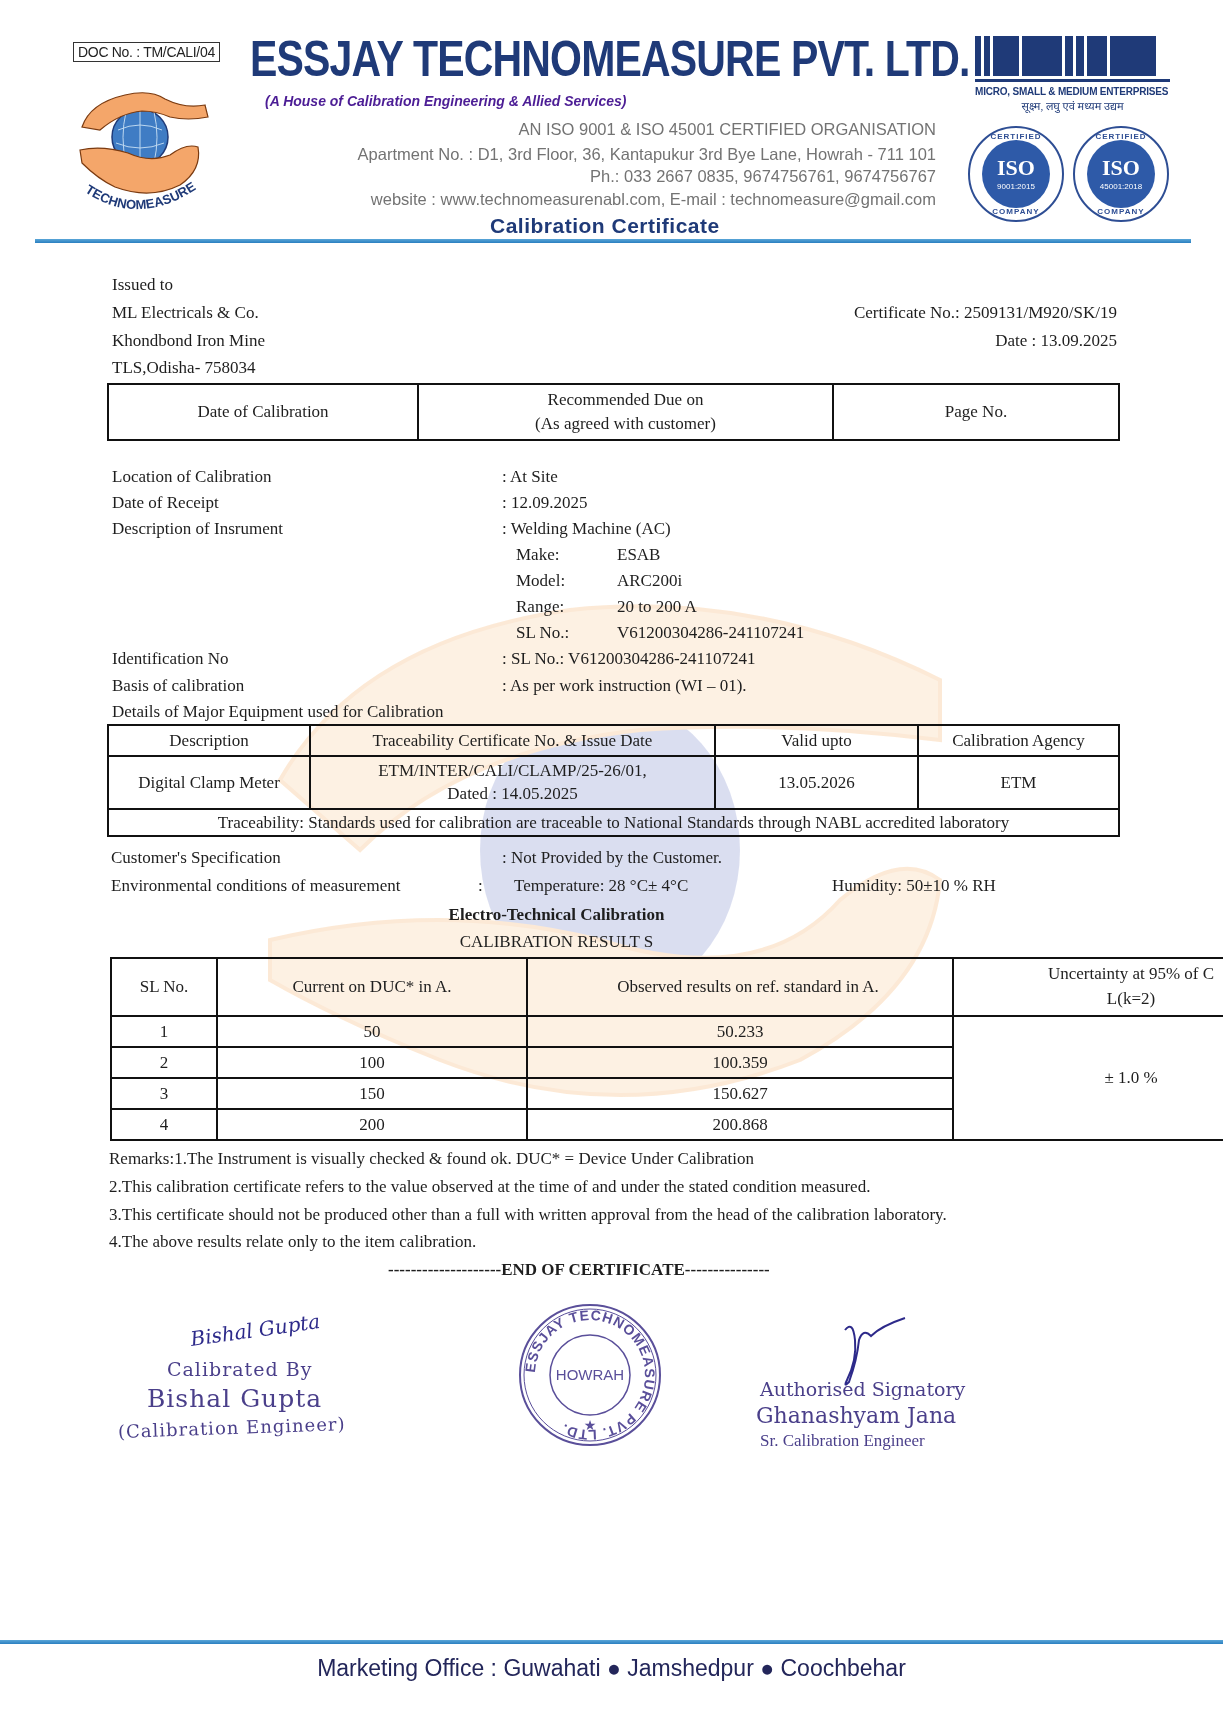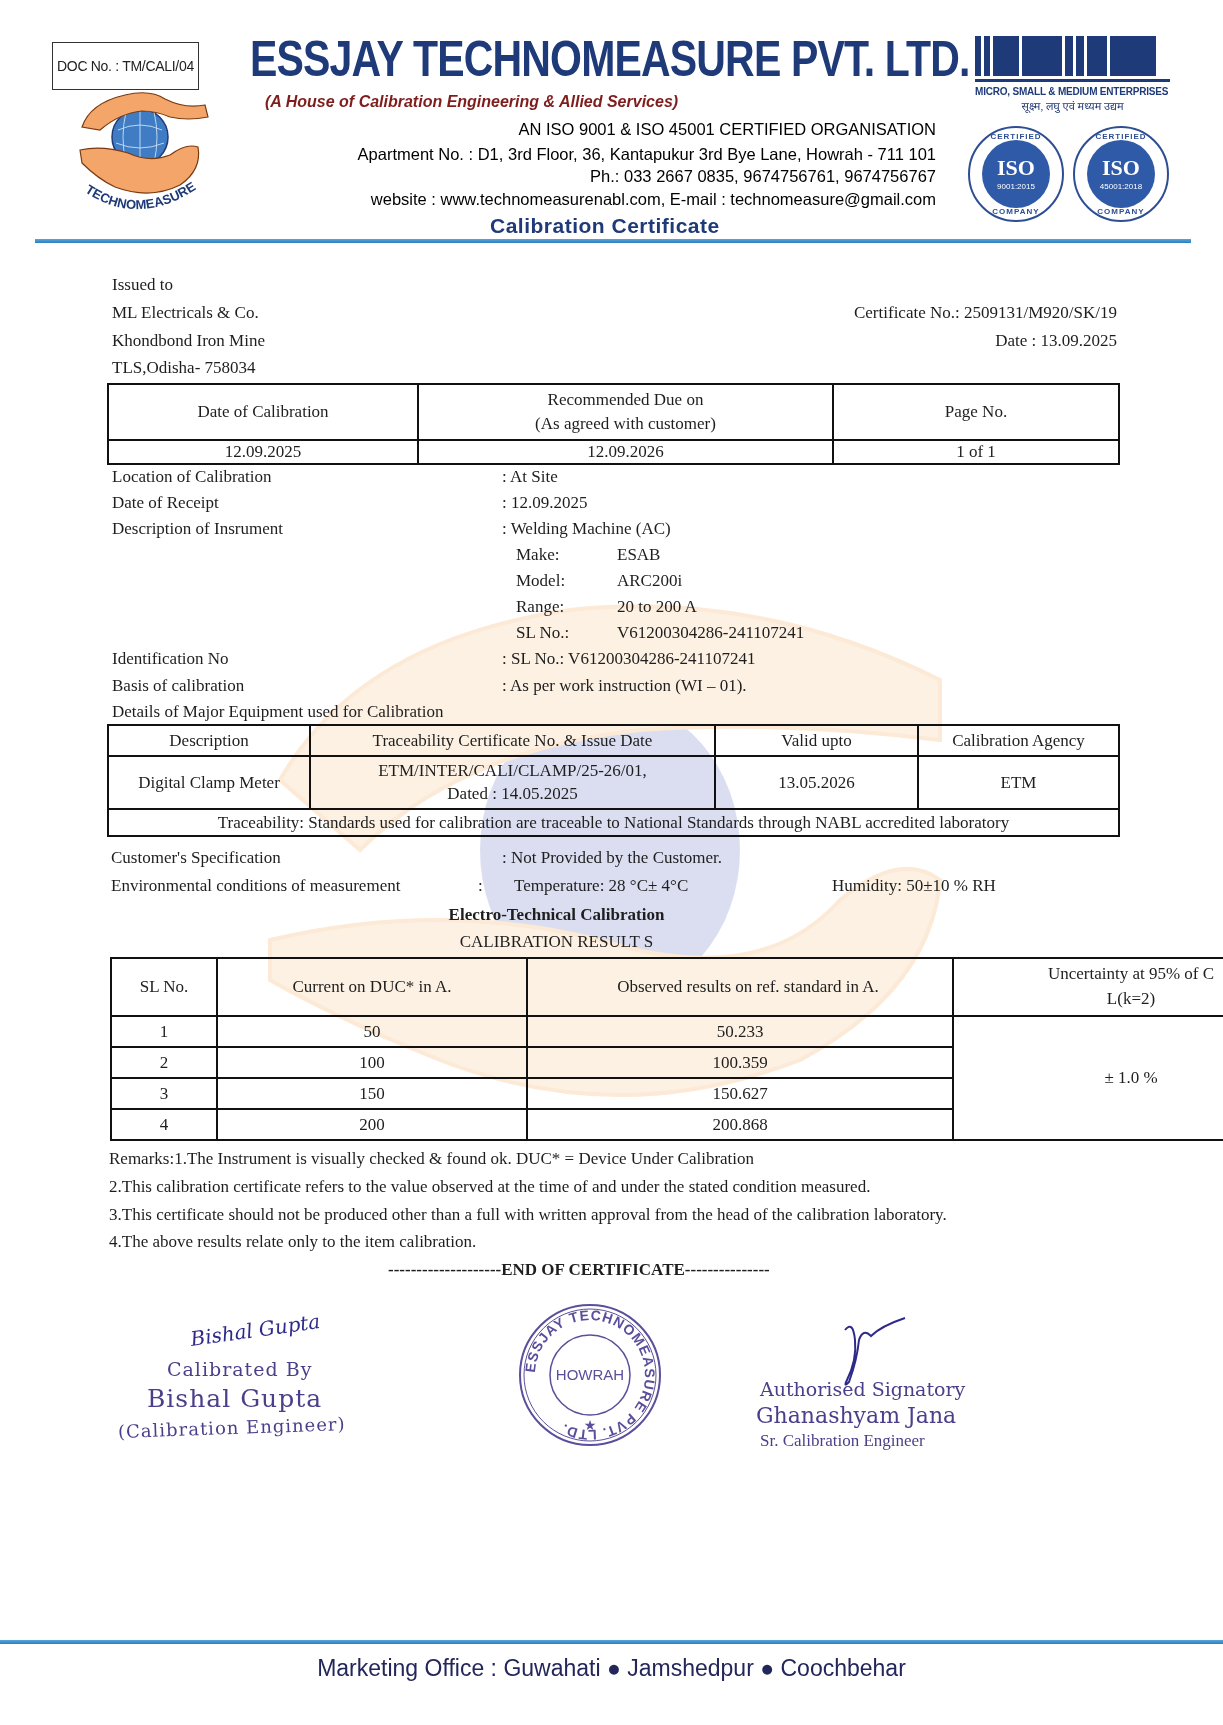--- a/index.html
+++ b/index.html
@@ -1,28 +1,28 @@
 <!DOCTYPE html>
 <html><head>
 <meta charset="utf-8">
 <style>
   html, body { margin: 0; padding: 0; background: #fff; }
   body { width: 1223px; height: 1725px; position: relative; overflow: hidden;
          font-family: "Liberation Serif", serif; color: #1e1e1e; }
   .abs { position: absolute; }
   
-  .doc-no { left: 52px; top: 42px; border: 1.5px solid #333; padding: 15px 4px;
+  .doc-no { left: 73px; top: 42px; border: 1.5px solid #333; padding: 1px 4px;
             font-family: "Liberation Sans", sans-serif; font-size: 14px; letter-spacing: -0.3px; color:#222; }
   .logo { left: 70px; top: 75px; width: 150px; height: 150px; }
   .company { left: 250px; top: 34px; font-family: "Liberation Sans", sans-serif; font-weight: 900;
              font-size: 50px; color: #1f3a78; letter-spacing: -1px; transform: scaleX(0.82); transform-origin: left top;
              white-space: nowrap; line-height: 1; }
   .tagline { left: 265px; top: 93px; font-family: "Liberation Sans", sans-serif; font-weight: bold; font-style: italic;
-             font-size: 16px; color: #7f1d1d; white-space: nowrap; }
-  .hdr-line { right: 287px; font-family: "Liberation Sans", sans-serif; font-size: 16.5px; color: #000000; white-space: nowrap; text-align: right; }
+             font-size: 14px; color: #4c1d95; white-space: nowrap; }
+  .hdr-line { right: 287px; font-family: "Liberation Sans", sans-serif; font-size: 16.5px; color: #737373; white-space: nowrap; text-align: right; }
   .cert-title { left: 458px; top: 214px; font-family: "Liberation Sans", sans-serif; font-weight: bold; font-size: 21px; color:#1f3a78; letter-spacing: 0.5px; margin-left: 32px; }
   .msme { left: 975px; top: 36px; width: 195px; }
   .msme-mark { display:flex; gap:3px; height: 40px; border-bottom: 3px solid #1f3a78; padding-bottom:3px; }
   .msme-mark span { background:#1f3a78; display:block; }
   .msme-en { font-family:"Liberation Sans",sans-serif; font-weight:bold; font-size:10px; color:#1f3a78; margin-top:4px; white-space:nowrap; letter-spacing:-0.2px;}
   .msme-hi { font-size:11px; color:#1f3a78; text-align:center; margin-top:1px; }
   .iso { width: 92px; height: 92px; border-radius: 50%; border: 2px solid #2e4e94; top: 126px;
          display:flex; align-items:center; justify-content:center; }
   .iso-inner { width: 68px; height: 68px; border-radius:50%; background:#2e5aa8; color:#fff; display:flex; flex-direction:column;
                align-items:center; justify-content:center; }
@@ -113,25 +113,20 @@
 <table class="grid" style="left:107px; top:383px; width:1013px;">
   <tbody>
       <tr style="height:56px;">
     <td style="width:300px;">Date of Calibration</td>
     <td style="width:405px; line-height:1.4;">
       <div>Recommended Due on</div>
       <div>(As agreed with customer)</div>
     </td>
     <td>Page No.</td>
   </tr>
-  <tr style="height:24px;">
-    <td>12.09.2025</td>
-    <td>12.09.2026</td>
-    <td>1 of 1</td>
-  </tr>
 </tbody>
   </table>
 
 <div class="abs txt" style="left:112px; top:468px;">Location of Calibration</div>
 <div class="abs txt" style="left:502px; top:468px;">: At Site</div>
 <div class="abs txt" style="left:112px; top:494px;">Date of Receipt</div>
 <div class="abs txt" style="left:502px; top:494px;">: 12.09.2025</div>
 <div class="abs txt" style="left:112px; top:520px;">Description of Insrument</div>
 <div class="abs txt" style="left:502px; top:520px;">: Welding Machine (AC)</div>
 

